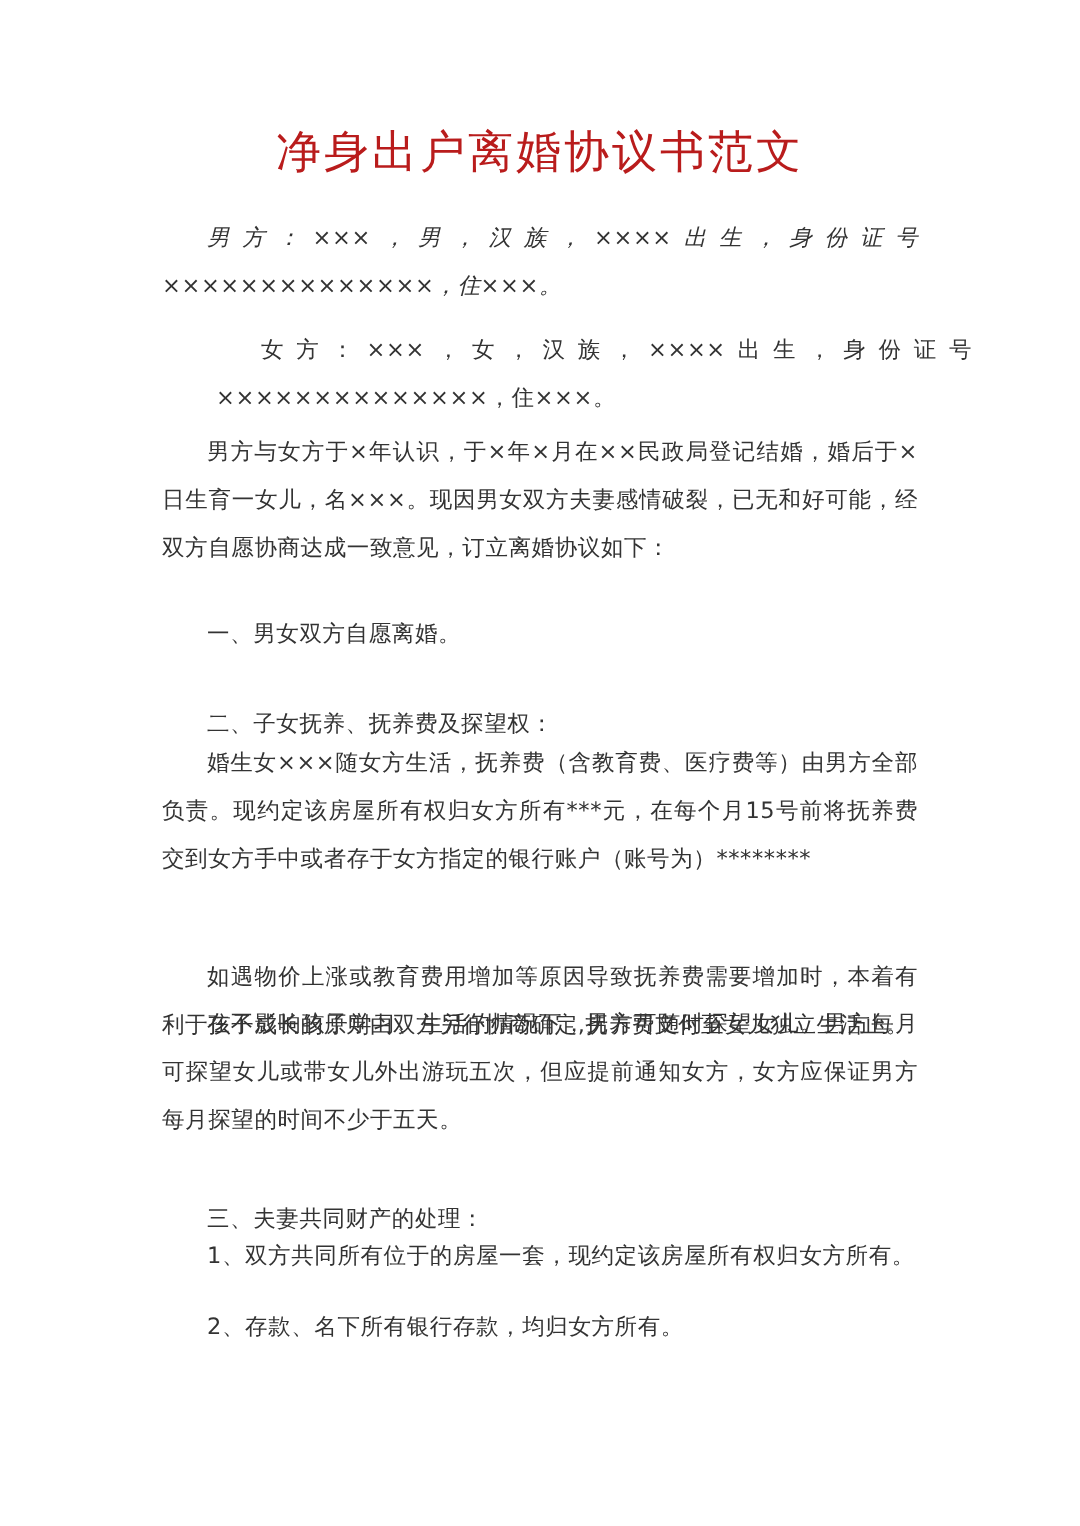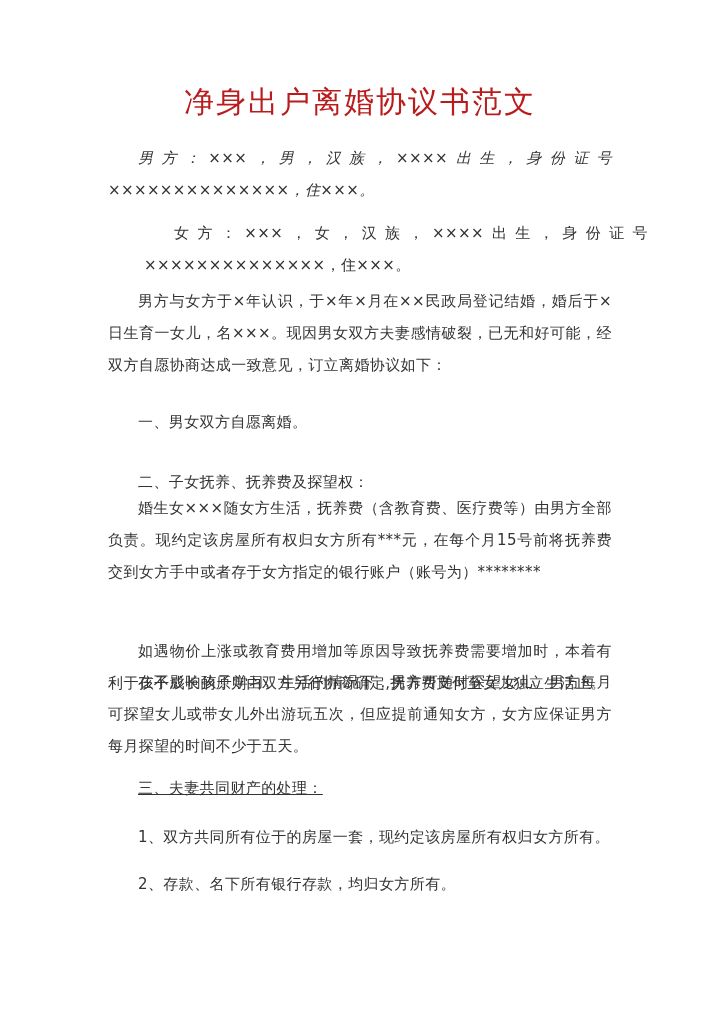--- a/index.html
+++ b/index.html
@@ -55,16 +55,16 @@
   <h1 class="title">净身出户离婚协议书范文</h1>
 
   <p class="para" style="top:142px;font-style:italic;">男方：×××，男，汉族，××××出生，身份证号××××××××××××××，住×××。</p>
   <p class="para" style="top:217px;margin-left:36px;">女方：×××，女，汉族，××××出生，身份证号××××××××××××××，住×××。</p>
   <p class="para" style="top:285px;">男方与女方于×年认识，于×年×月在××民政局登记结婚，婚后于×日生育一女儿，名×××。现因男女双方夫妻感情破裂，已无和好可能，经双方自愿协商达成一致意见，订立离婚协议如下：</p>
   <p class="para" style="top:406px;">一、男女双方自愿离婚。</p>
   <p class="para" style="top:466px;">二、子女抚养、抚养费及探望权：</p>
   <p class="para" style="top:492px;">婚生女×××随女方生活，抚养费（含教育费、医疗费等）由男方全部负责。现约定该房屋所有权归女方所有***元，在每个月15号前将抚养费交到女方手中或者存于女方指定的银行账户（账号为）********</p>
   <p class="para" style="top:595px;margin-top:40px;">如遇物价上涨或教育费用增加等原因导致抚养费需要增加时，本着有利于孩子成长的原则由双方另行协商确定,抚养费支付至女儿独立生活止。</p>
   <p class="para" style="top:666px;">在不影响孩子学习、生活的情况下，男方可随时探望女儿。男方每月可探望女儿或带女儿外出游玩五次，但应提前通知女方，女方应保证男方每月探望的时间不少于五天。</p>
-  <p class="para" style="top:772px;text-decoration:underline;">三、夫妻共同财产的处理：</p>
+  <p class="para" style="top:796px;">三、夫妻共同财产的处理：</p>
   <p class="para" style="top:821px;">1、双方共同所有位于的房屋一套，现约定该房屋所有权归女方所有。</p>
   <p class="para" style="top:868px;">2、存款、名下所有银行存款，均归女方所有。</p>
 </div>
 
 </body></html>

